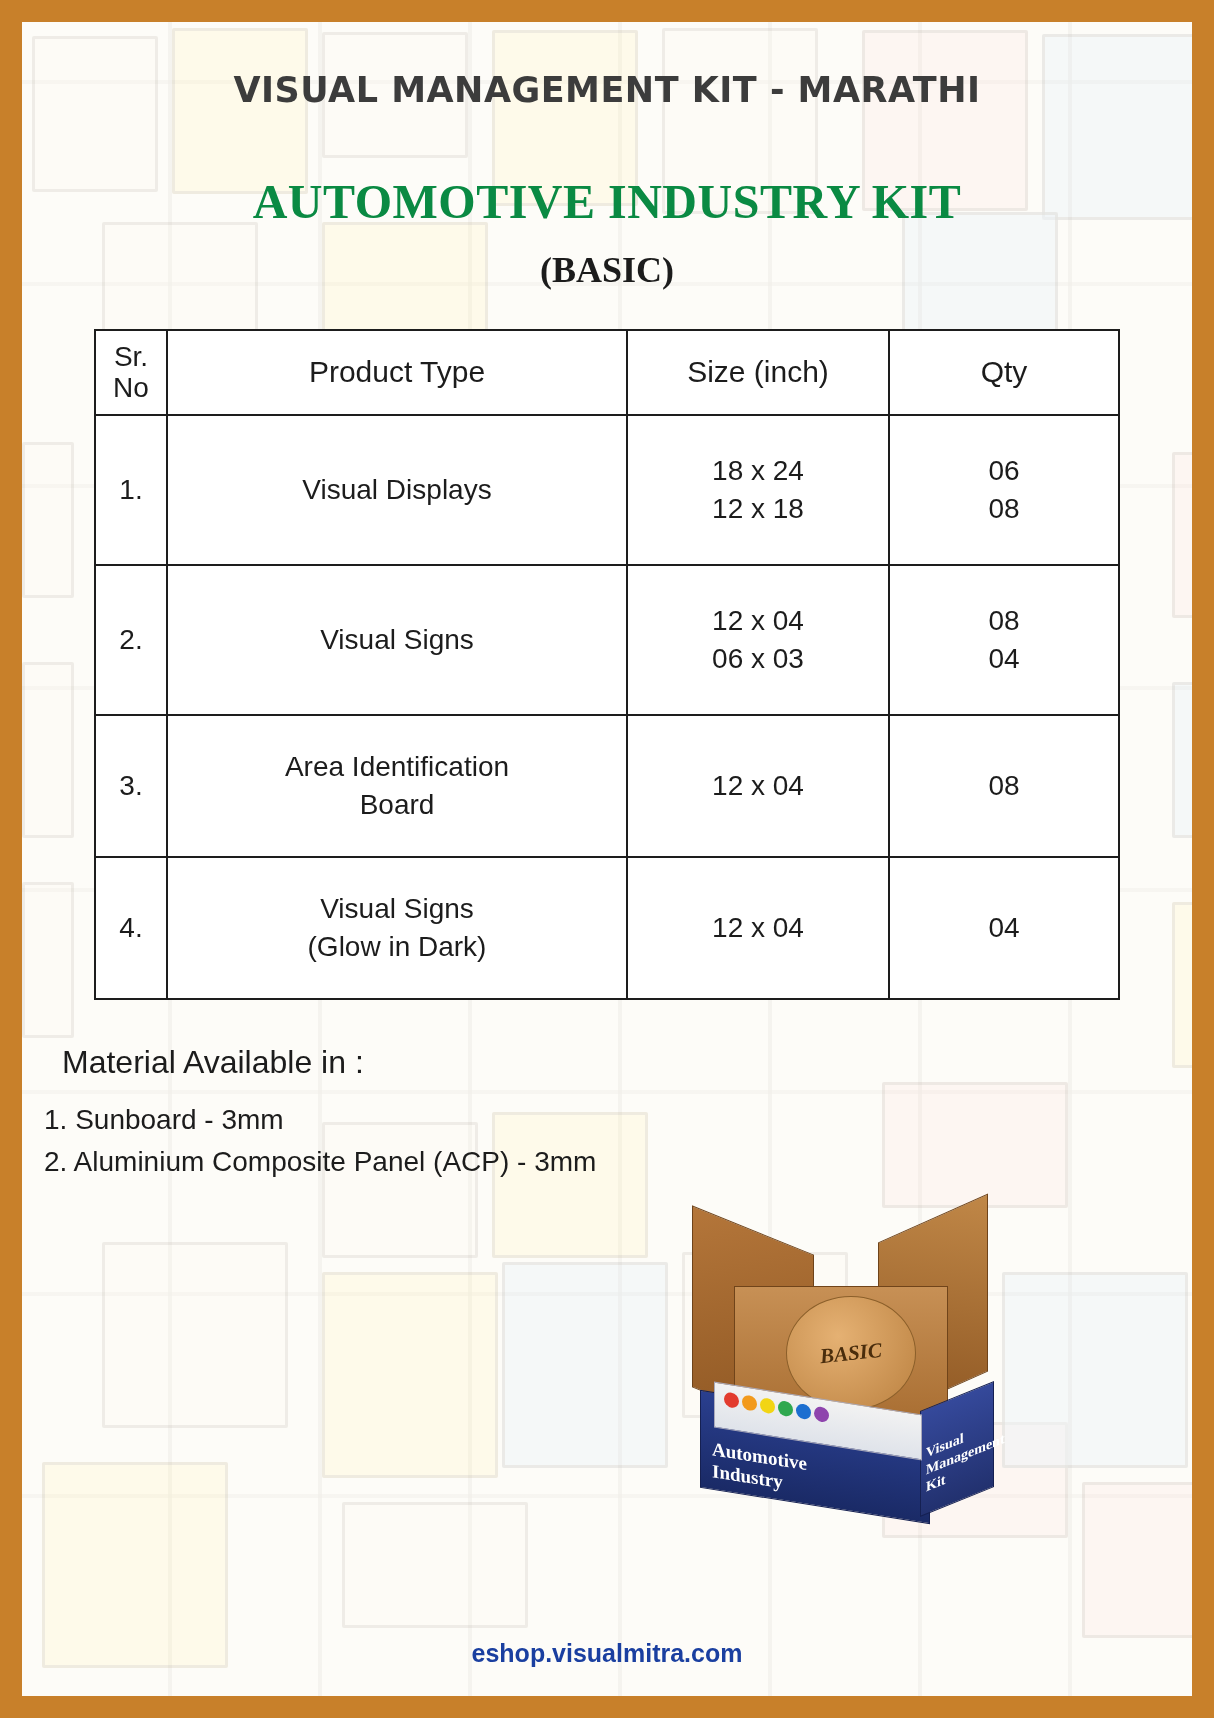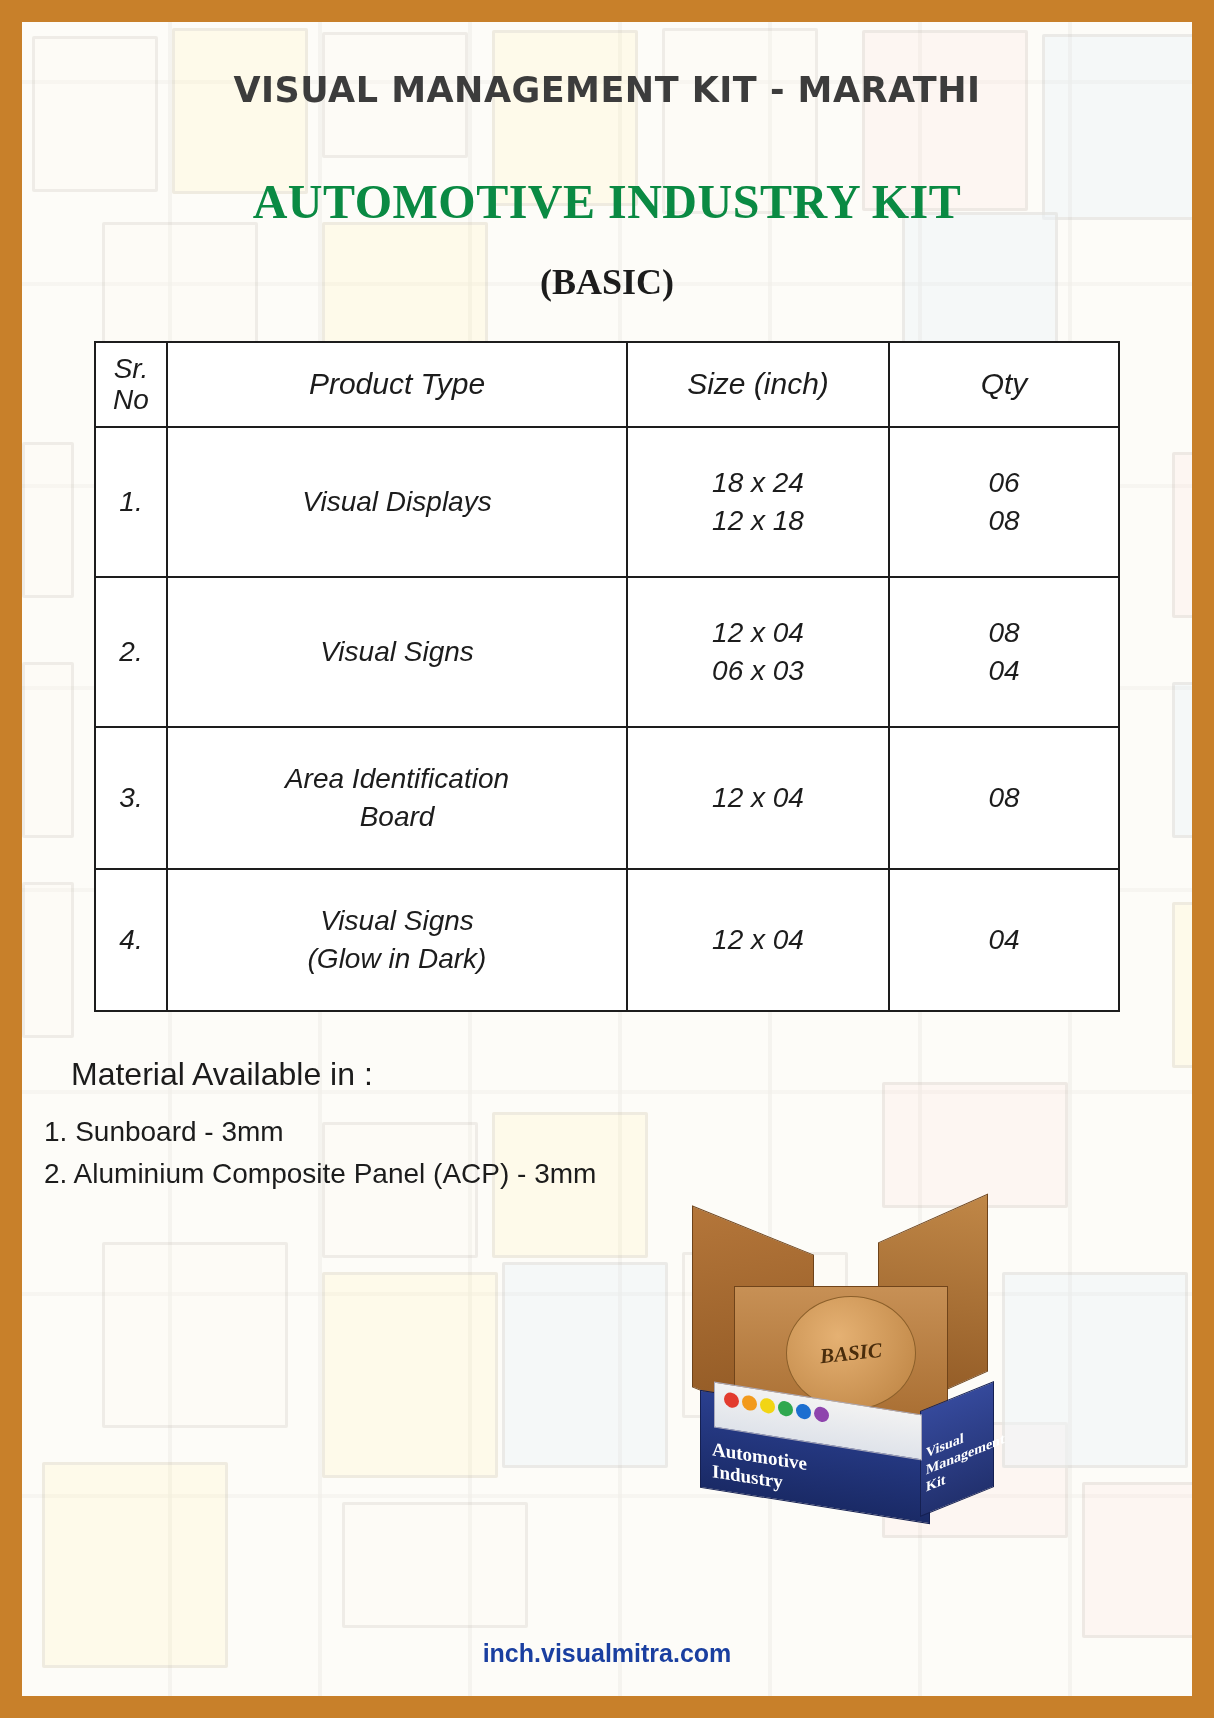--- a/index.html
+++ b/index.html
@@ -78,30 +78,29 @@
     font-family: "Liberation Serif", serif;
     margin-top: 64px;
     letter-spacing: 0.5px;
   }
   .title-sub {
     text-align: center;
     font-size: 36px;
     font-weight: bold;
     color: #1c1c1c;
     font-family: "Liberation Serif", serif;
-    margin-top: 32px;
+    margin-top: 20px;
   }
 
   table.kit-table {
     width: 1026px;
     margin: 38px auto 17px auto;
     border-collapse: collapse;
     background: #ffffff;
     table-layout: fixed;
-    font-style: italic;
   }
   table.kit-table td, table.kit-table th {
     border: 2px solid #1d1d1d;
     text-align: center;
     vertical-align: middle;
     font-size: 28px;
     color: #1c1c1c;
     font-weight: normal;
     padding: 10px 6px;
   }
@@ -112,21 +111,21 @@
   .col-qty  { width: 230px; }
 
   .hdr-sr { line-height: 1.12; font-size: 28px; }
   .cell-multi { line-height: 1.35; }
   .row-tall td { height: 128px; }
   .row-tall2 td { height: 120px; }
   .total-label { font-weight: bold; font-size: 30px; }
   .blank-cell { border-left: 2px solid #ffffff !important; }
 
   .material-head {
-    margin: 44px 0 0 43px;
+    margin: 44px 0 0 34px;
     font-size: 32px;
     color: #1c1c1c;
   }
   .material-list {
     margin: 18px 0 0 16px;
     font-size: 28px;
     color: #1c1c1c;
     line-height: 1.5;
   }
 
@@ -374,15 +373,15 @@
     <div class="front-text">
       <div>Automotive</div>
       <div>Industry</div>
     </div>
     <div class="side-text">
       <div>Visual</div>
       <div>Management Kit</div>
     </div>
   </div>
 
-  <div class="footer-url">inch.visualmitra.com</div>
+  <div class="footer-url">eshop.visualmitra.com</div>
 
 </div>
 
 </body></html>

